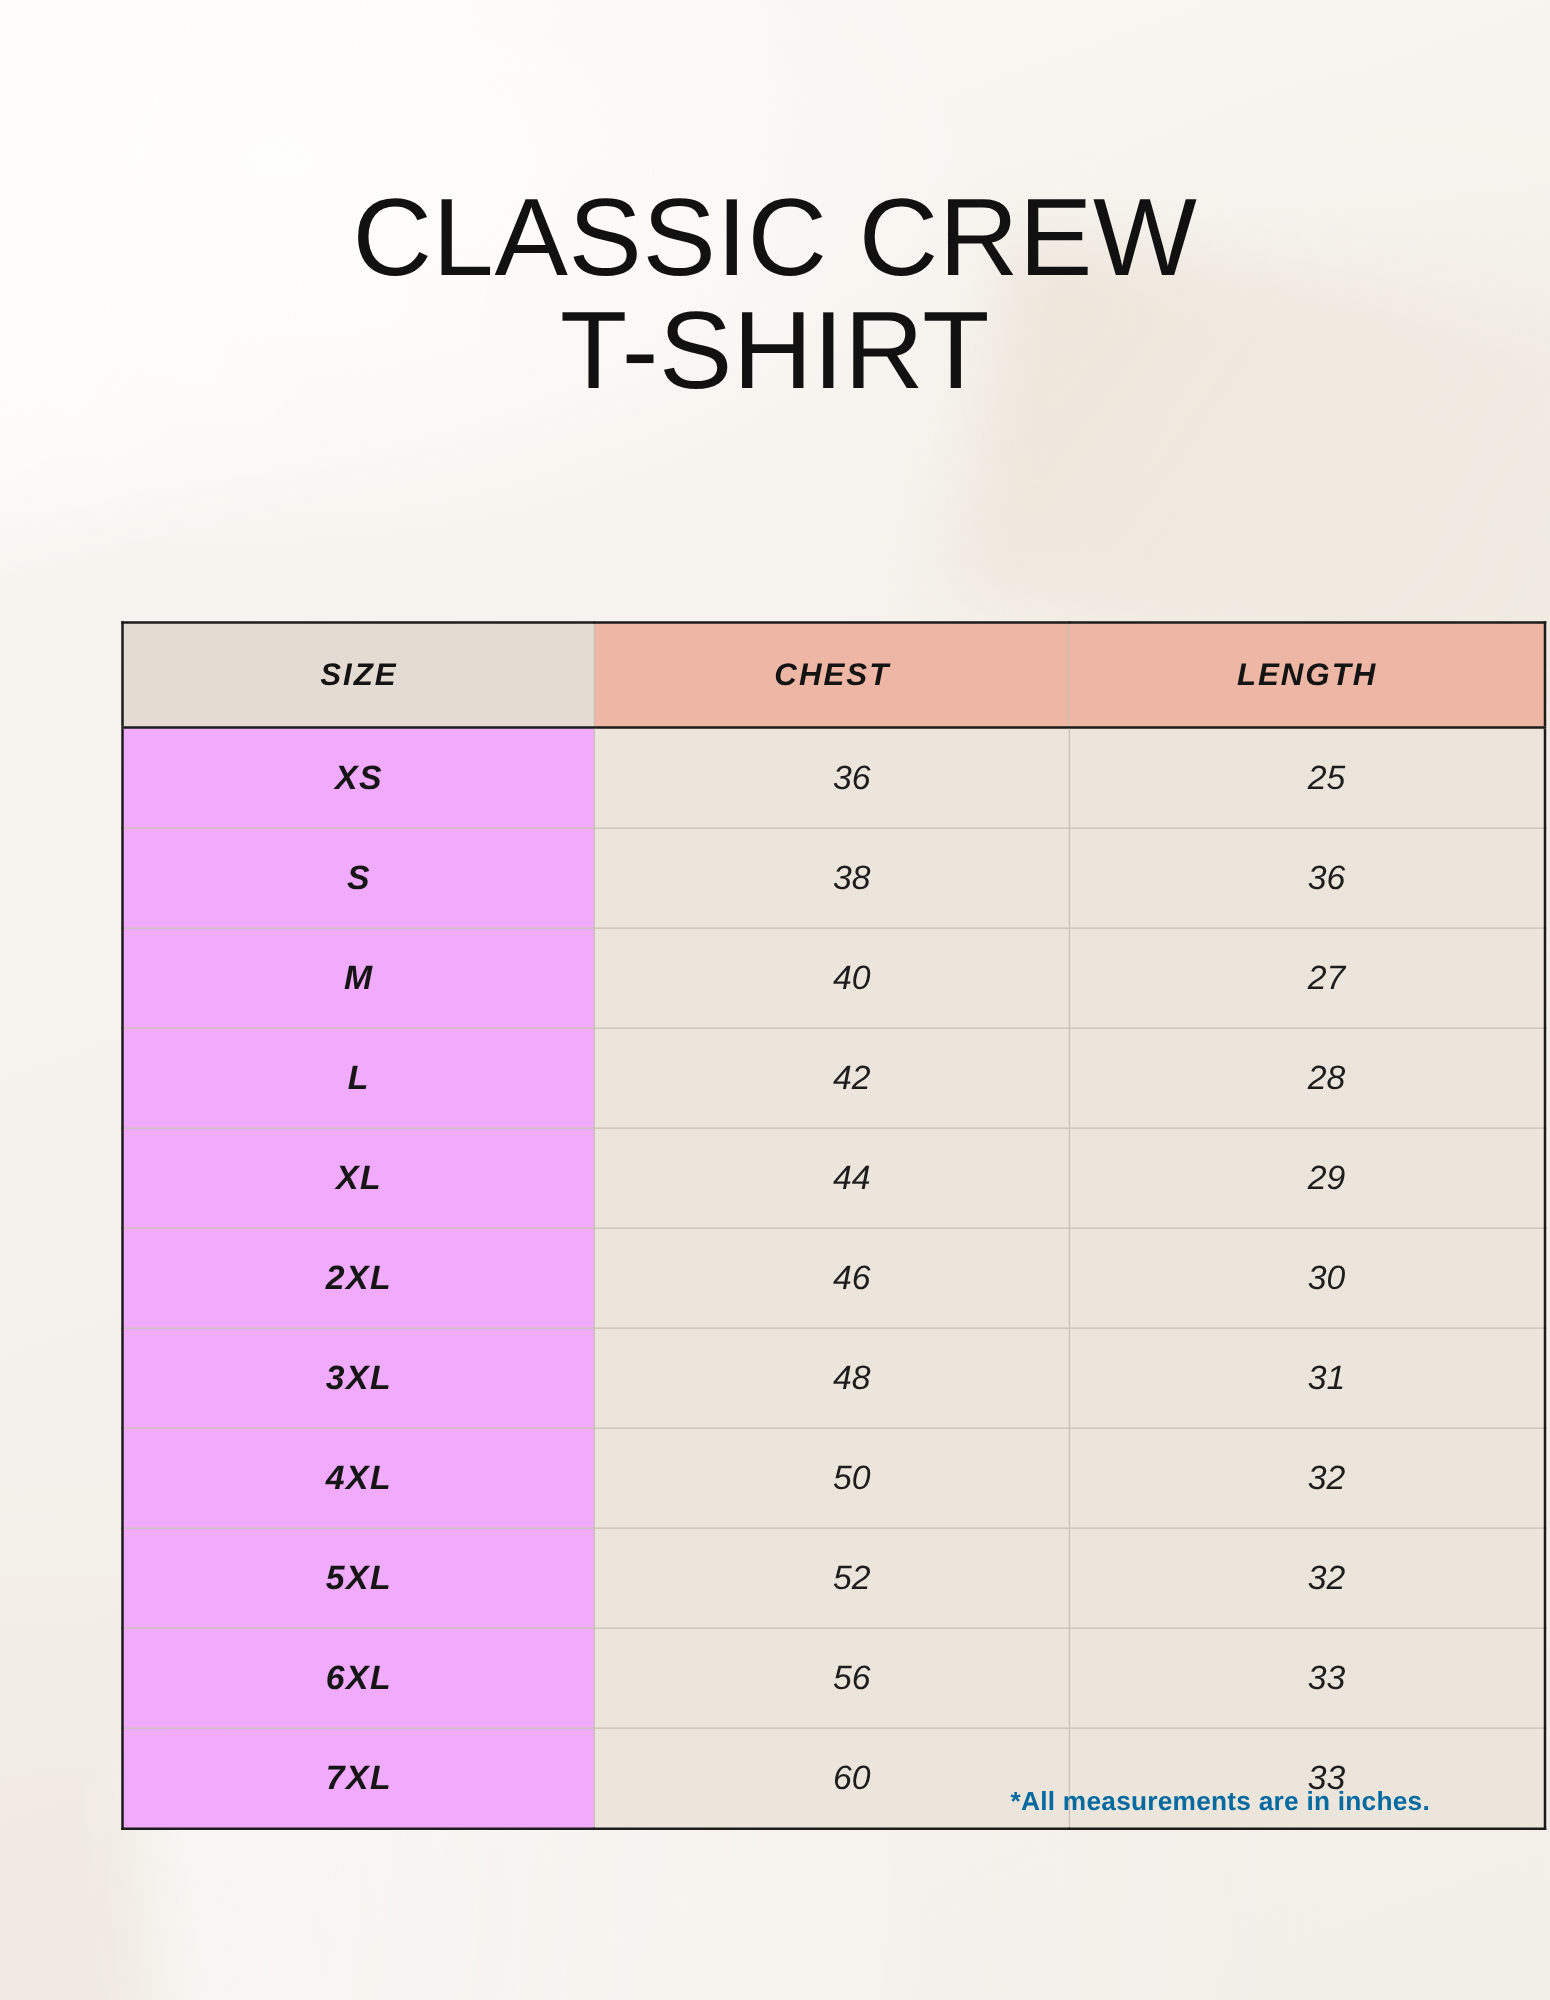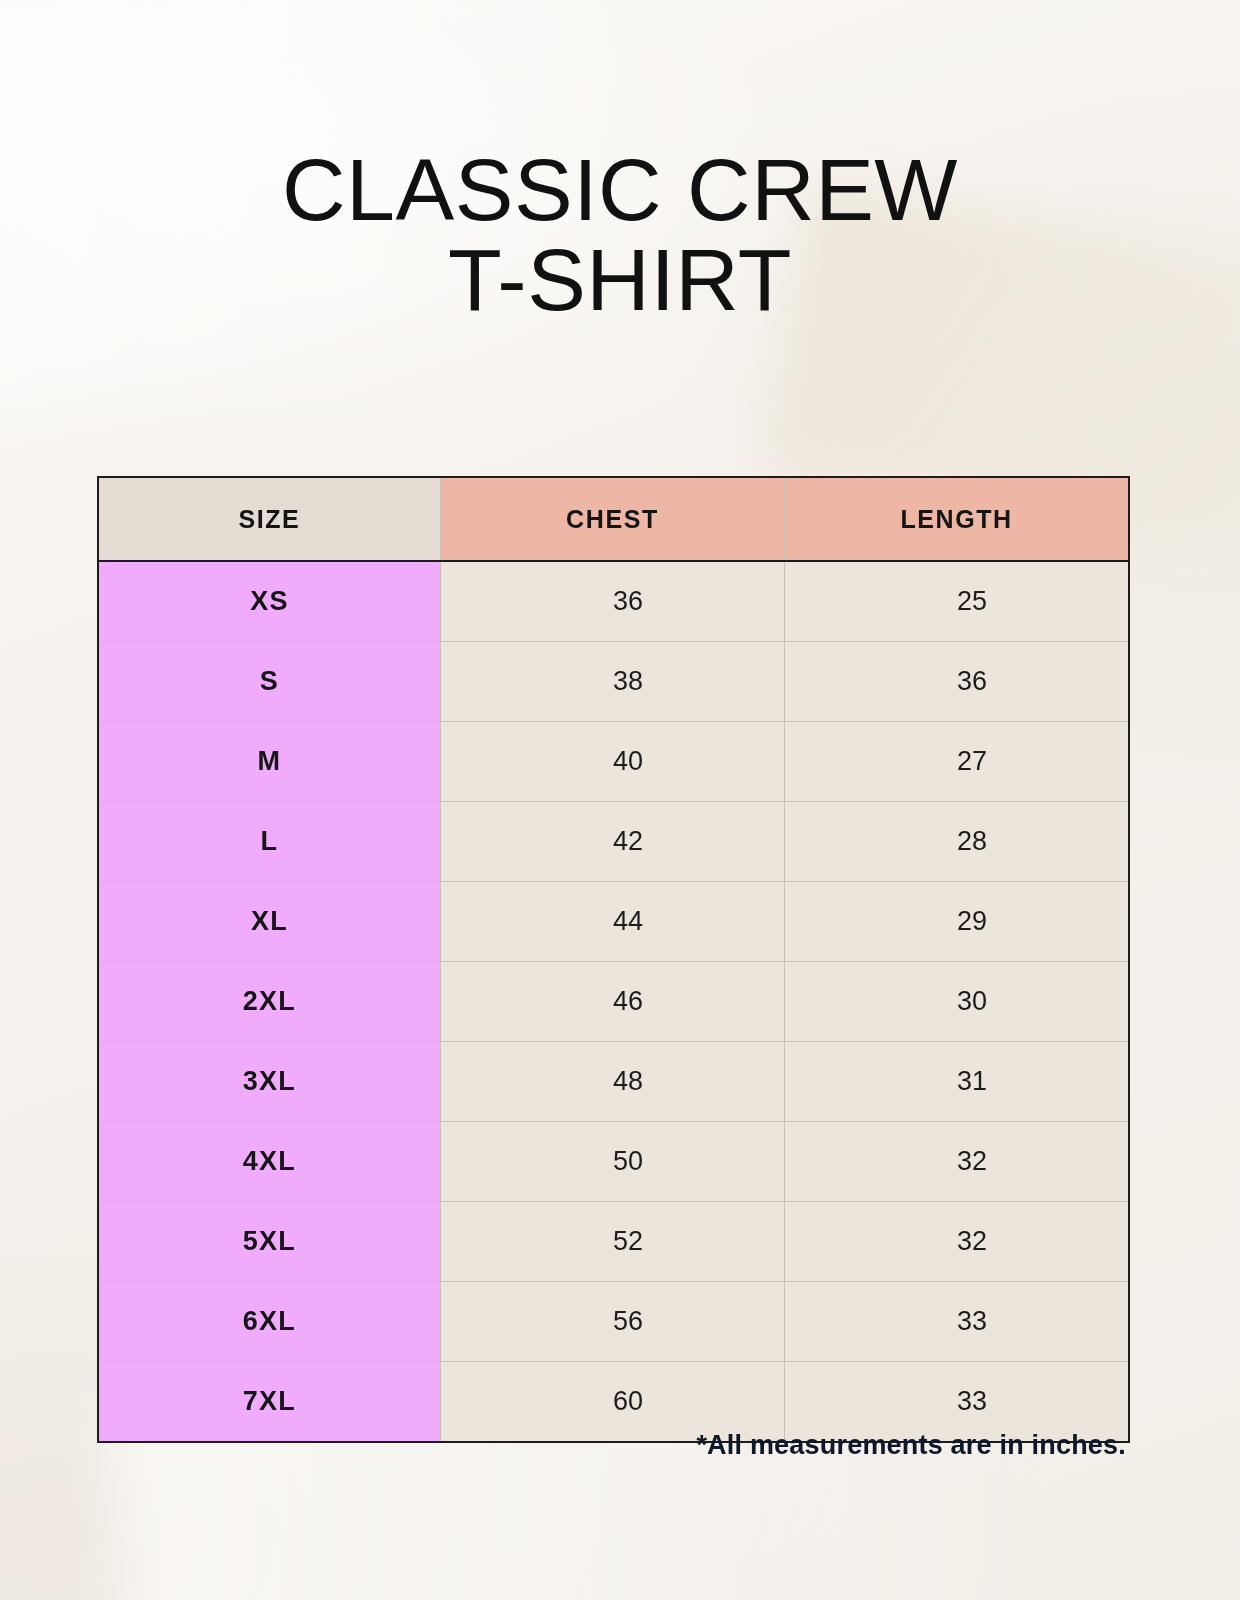--- a/index.html
+++ b/index.html
@@ -75,23 +75,24 @@
   }
   .pill-label {
     font-size: 30px;
     font-weight: 700;
     letter-spacing: 2.4px;
     color: #141414;
   }
 
   .table-wrap {
     position: absolute;
-    top: 476px;
+    top: 497px;
     left: 97px;
-    width: 1033px;
+    width: 1140px;
+    font-style: italic;
   }
   table.size-table {
     border-collapse: collapse;
     width: 100%;
     table-layout: fixed;
     border: 2px solid #1c1c1c;
   }
   table.size-table th,
   table.size-table td {
     border: 1px solid #c9bfb4;
@@ -125,24 +126,24 @@
     background: #ece5dc;
     font-size: 27px;
     font-weight: 400;
     color: #1d1d1d;
     padding-left: 32px;
   }
 
   .footnote {
     position: absolute;
     top: 1430px;
-    right: 114px;
-    font-size: 27px;
-    font-weight: 700;
-    color: #0f172a;
+    right: 96px;
+    font-size: 21px;
+    font-weight: 700;
+    color: #0369a1;
     letter-spacing: 0.2px;
   }
 </style>
 </head>
 <body>
 
 <div class="page">
   <div class="bg-wash"></div>
   <div class="bg-streak streak-a"></div>
   <div class="bg-streak streak-b"></div>

